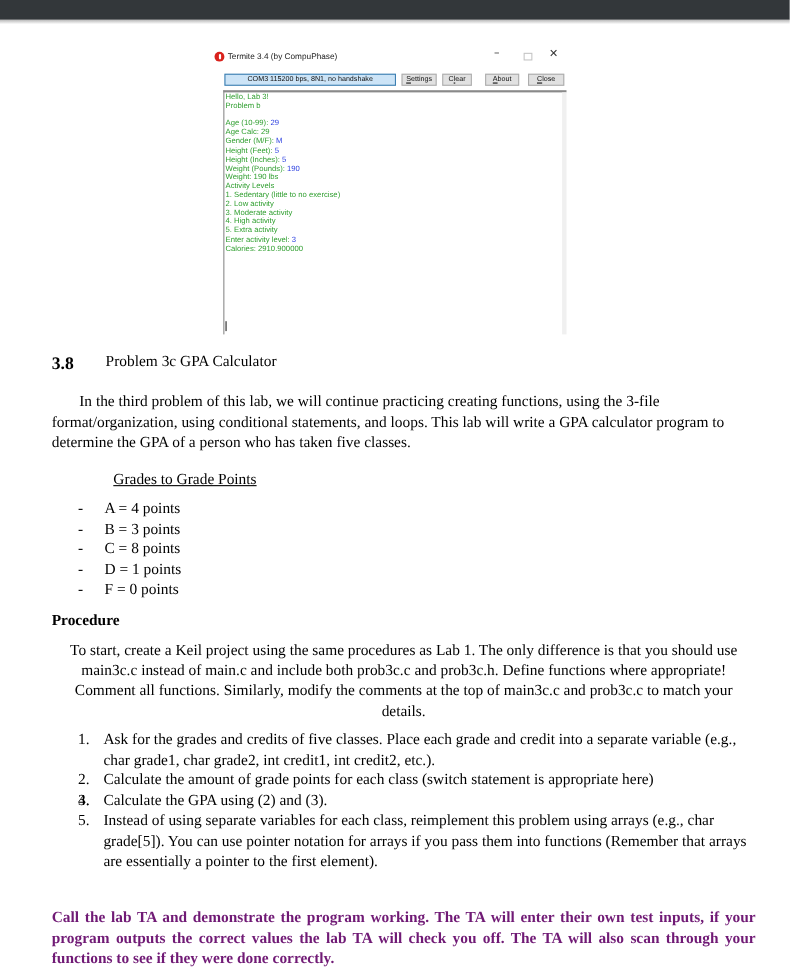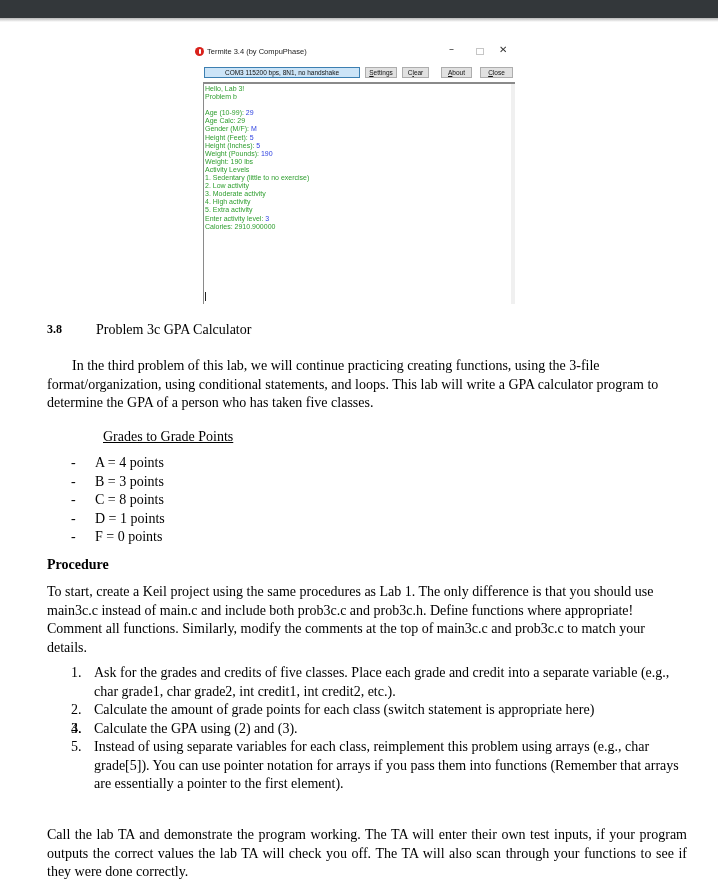--- a/index.html
+++ b/index.html
@@ -39,34 +39,34 @@
       border-top: 2px solid #8a8a8a; border-left: 1px solid #8a8a8a; background: #fff; }
     .term-lines { position: absolute; left: 1px; top: 1px; font-family: "Liberation Sans", sans-serif;
       font-size: 7px; line-height: 8.1px; color: #2e9e2e; white-space: pre; }
     .term-lines .line { height: 8.1px; }
     .term-lines .inp { color: #2b3fe0; }
     .caret { position: absolute; left: 1px; top: 208px; width: 1px; height: 9px; background: #222; }
     .term-scroll { position: absolute; right: 0; top: 0; width: 4px; height: 220px; background: #f0f0f0; }
 
     
     .doc { position: absolute; left: 0; top: 0; width: 718px; }
-    .h-num { position: absolute; left: 47px; top: 322px; font-size: 12px; font-weight: bold; }
+    .h-num { position: absolute; left: 47px; top: 322px; font-size: 16px; font-weight: bold; }
     .h-title { position: absolute; left: 96px; top: 322px; font-size: 14px; font-weight: normal; }
     .para { position: absolute; font-size: 14px; line-height: 18.5px; }
     .p-intro { left: 47px; top: 357px; width: 640px; text-indent: 25px; }
     .grades-title { position: absolute; left: 71px; top: 429px; font-size: 14px; text-decoration: underline; margin-left: 32px; }
     .grade-list { position: absolute; left: 71px; top: 454px; font-size: 14px; line-height: 18.5px; list-style: none; }
     .grade-list li { position: relative; padding-left: 24px; height: 18.5px; }
     .grade-list li .dash { position: absolute; left: 0; top: 0; }
     .proc-h { position: absolute; left: 47px; top: 557px; font-size: 14px; font-weight: bold; text-align: center; }
-    .p-proc { left: 47px; top: 583px; width: 640px; }
+    .p-proc { left: 47px; top: 583px; width: 640px; text-align: center; }
     .steps { position: absolute; left: 71px; top: 664px; width: 610px; font-size: 14px; line-height: 18.5px; list-style: none; }
     .steps li { position: relative; padding-left: 23px; }
     .steps li .num { position: absolute; left: 0; top: 0; }
-    .p-ta { left: 47px; top: 826px; width: 640px; color: #000000; text-align: justify; }
+    .p-ta { left: 47px; top: 826px; width: 640px; color: #701a75; text-align: justify; font-weight: bold; }
   </style>
 </head>
 <body>
 
 <div class="topbar"></div>
 <div class="topbar-shadow"></div>
 
 <div class="termite">
   <div class="termite-title">
     <span class="ticon"></span>

